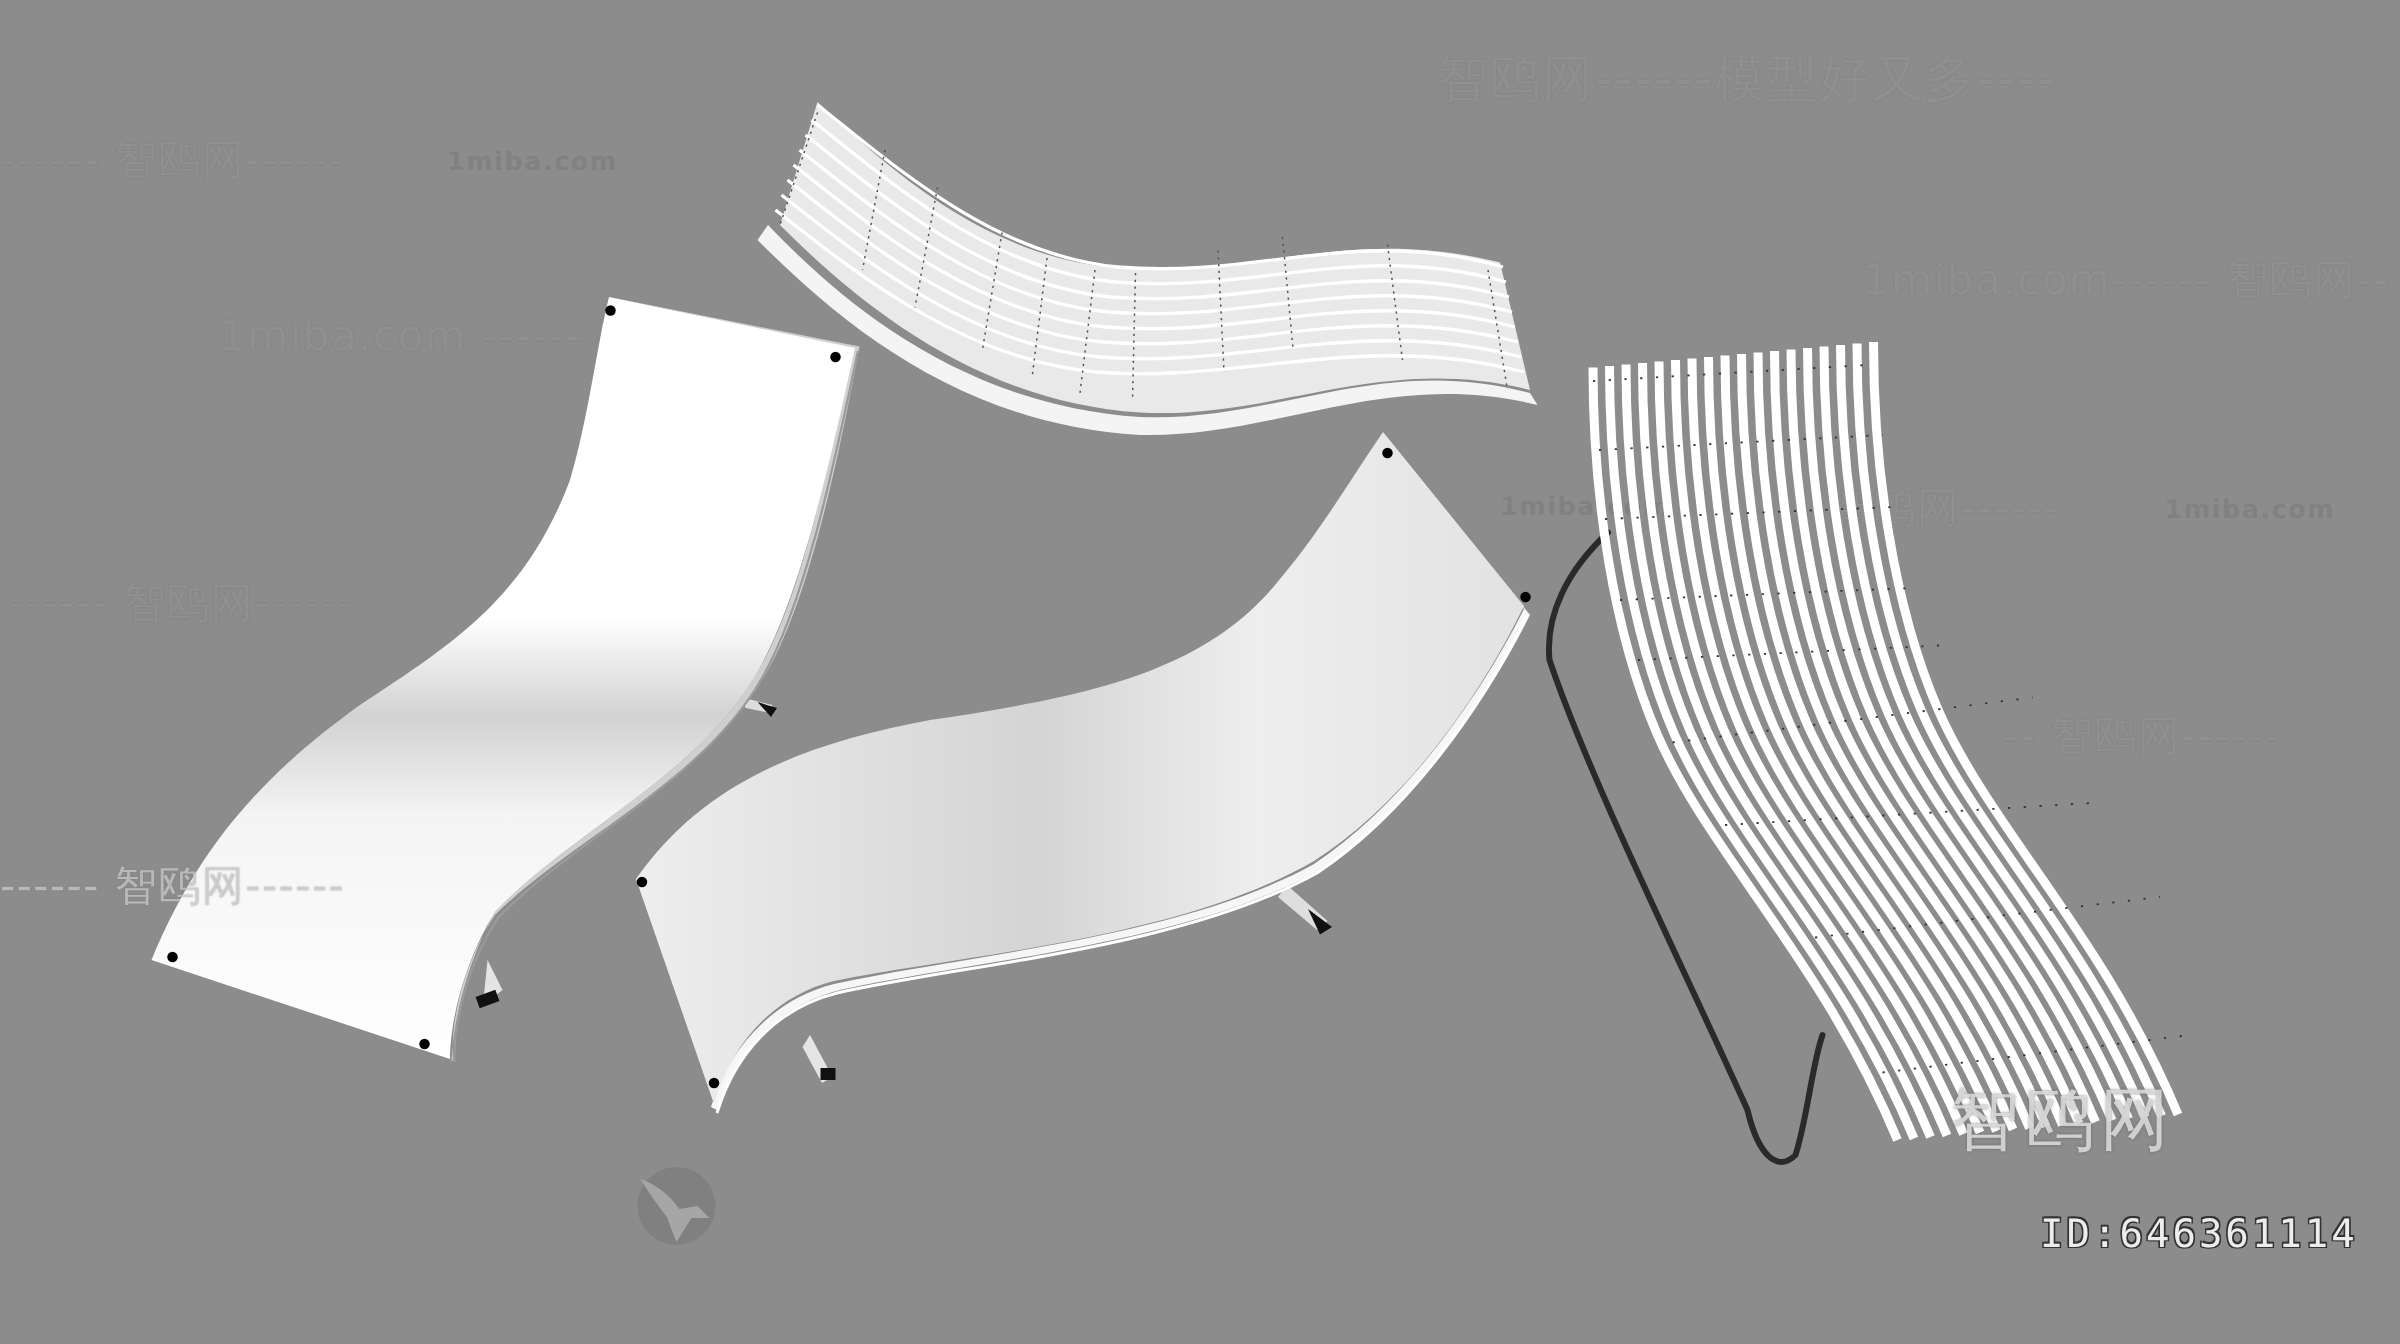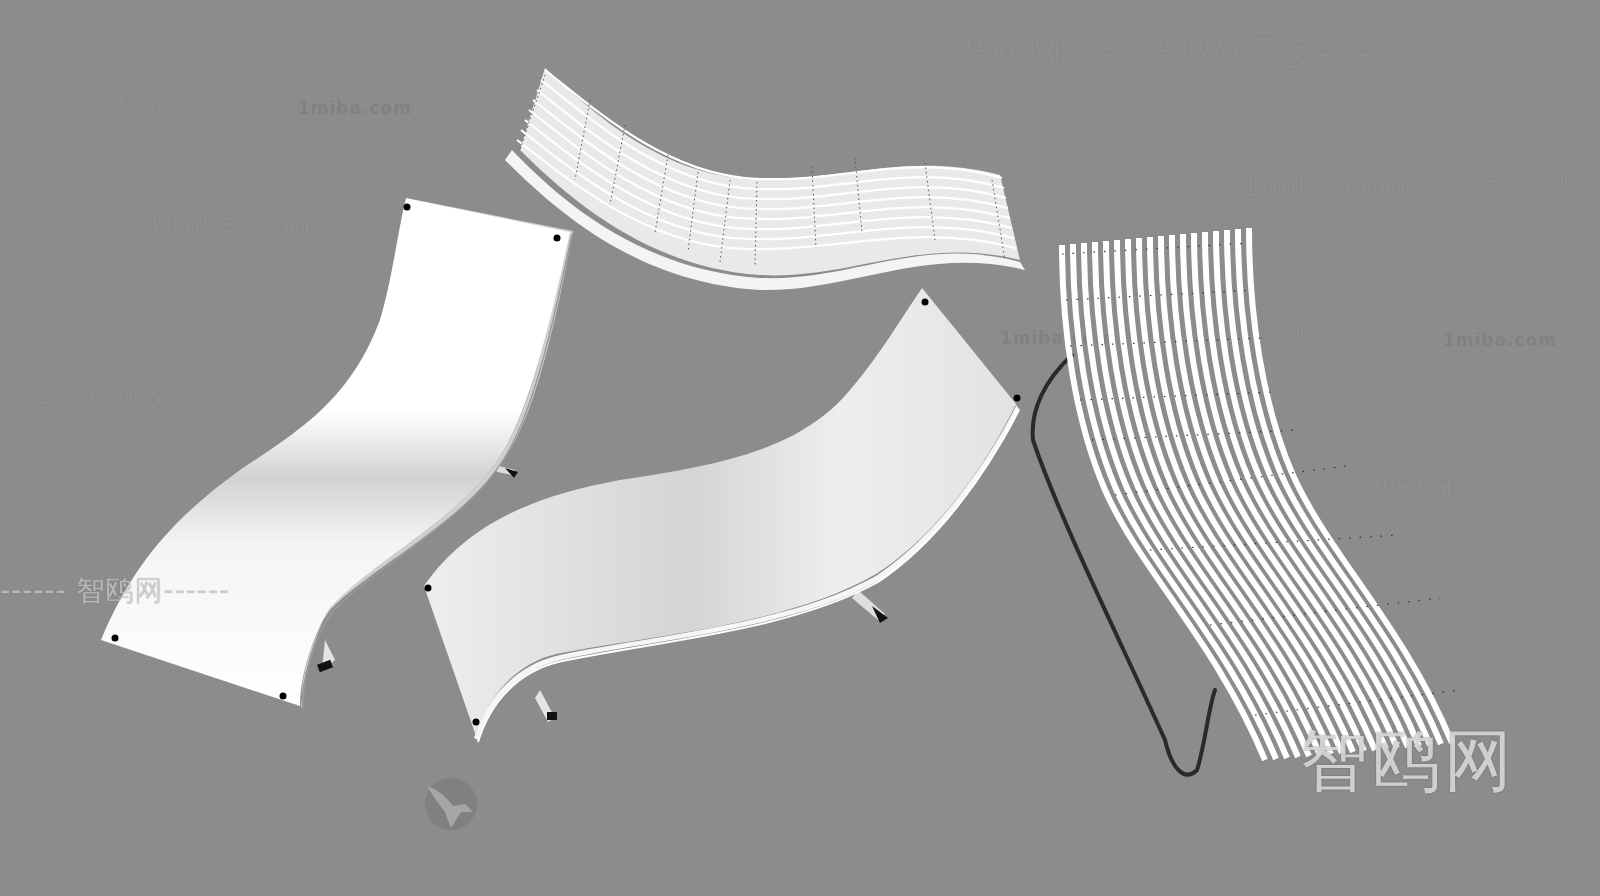--- a/index.html
+++ b/index.html
@@ -14,21 +14,21 @@
     position: absolute; white-space: nowrap;
     color: rgba(160,160,160,0.55);
     font-family: "DejaVu Sans", sans-serif;
     letter-spacing: 1px;
     text-shadow: 0 0 1px rgba(110,110,110,0.6);
   }
   .wm-lg { font-size: 34px; }
   .wm-md { font-size: 28px; }
   .wm-sm { font-size: 17px; font-weight: bold; color: rgba(125,125,125,0.75); text-shadow: none; }
   .wm-big {
-    position: absolute; font-size: 68px; color: rgba(225,225,225,0.85);
+    position: absolute; font-size: 46px; color: rgba(225,225,225,0.85);
     font-family: "DejaVu Sans", sans-serif; letter-spacing: 4px;
     text-shadow: 0 0 2px rgba(90,90,90,0.7);
   }
   .wm-id {
     position: absolute; font-size: 26px; color: #ececec;
     font-family: "DejaVu Sans Mono", monospace; letter-spacing: 2px;
     text-shadow: -1px -1px 0 #333, 1px -1px 0 #333, -1px 1px 0 #333, 1px 1px 0 #333;
   }
   .logo-circle {
     position: absolute; width: 52px; height: 52px; border-radius: 50%;
@@ -164,14 +164,15 @@
 
   <div class="wm wm-md" style="left:0px;top:572px;color:rgba(225,225,225,0.6);">------ 智鸥网------</div>
 
   <div class="logo-circle" style="left:425px;top:778px;">
     <svg width="52" height="52" viewBox="0 0 52 52">
       <path d="M2,8 C14,12 22,20 28,28 L40,26 L48,34 L36,34 L26,50 L22,40 L20,34 C14,26 8,18 2,8 Z" fill="#a6a6a6"></path>
     </svg>
   </div>
 
   <div class="wm-big" style="left:1300px;top:716px;">智鸥网</div>
+  <div class="wm-id" style="left:1360px;top:808px;">ID:646361114</div>
 
 </div>
 
 </body></html>

